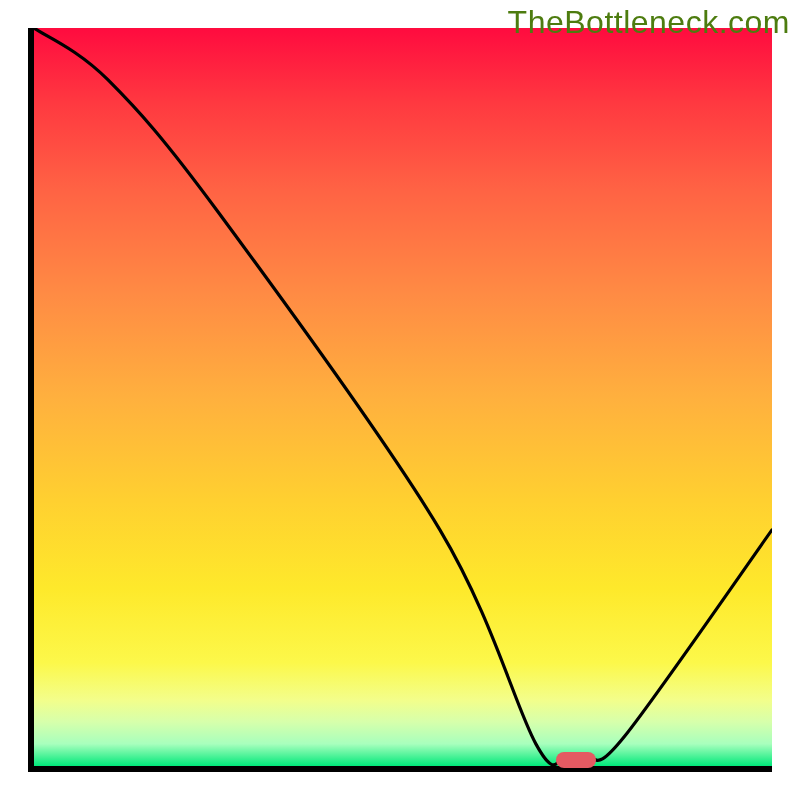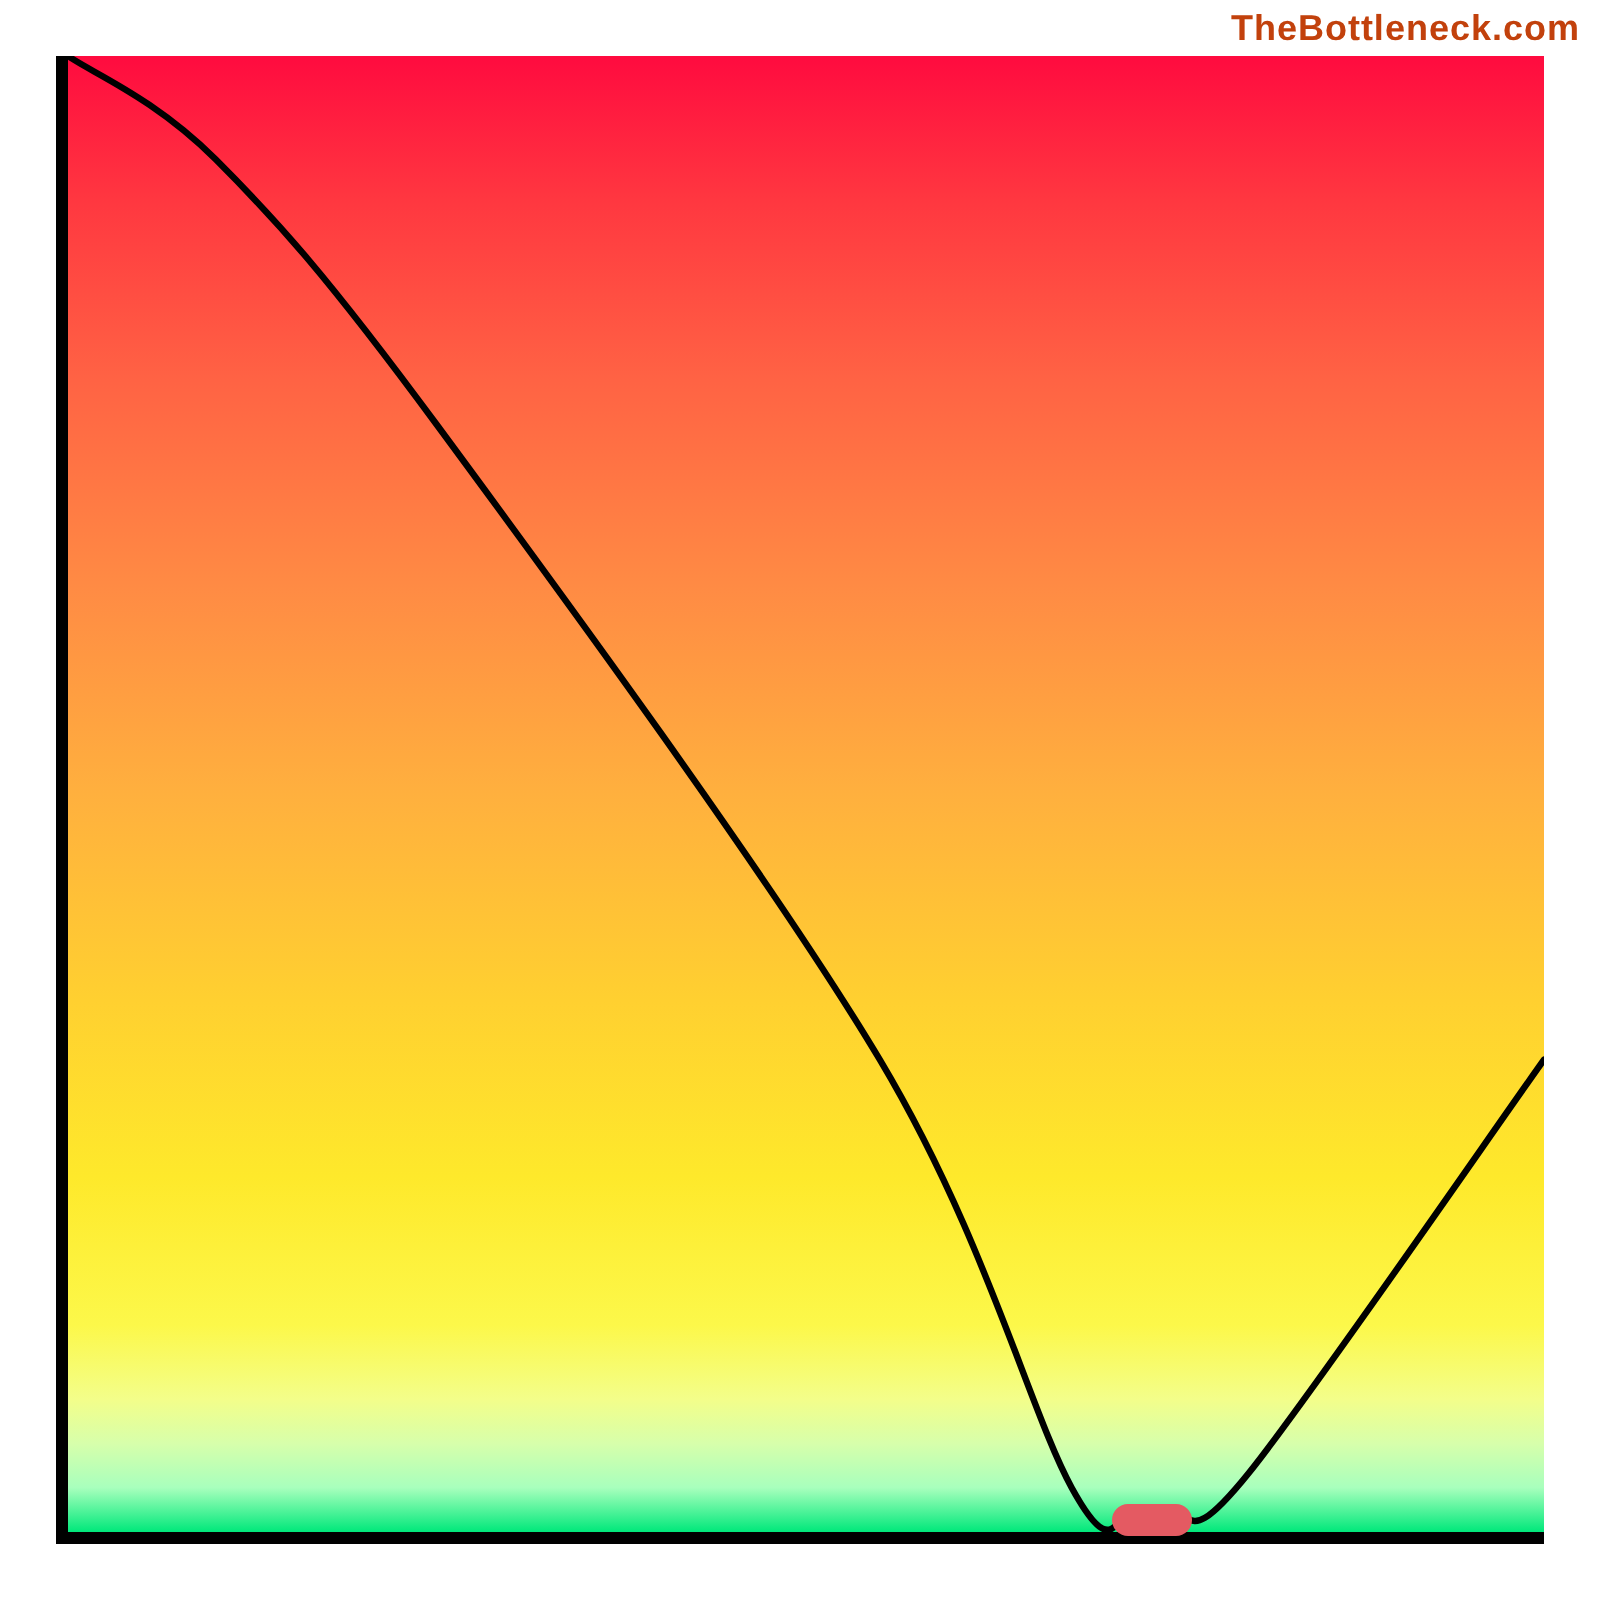--- a/index.html
+++ b/index.html
@@ -13,23 +13,23 @@
   }
   .chart-wrapper {
     position: relative;
     width: 800px;
     height: 800px;
   }
   .watermark {
     position: absolute;
     top: 4px;
     right: 10px;
-    font-size: 18px;
-    font-weight: 700;
-    color: #c2410c;
+    font-size: 32px;
+    font-weight: 400;
+    color: #4d7c0f;
     letter-spacing: 0.5px;
     z-index: 5;
   }
   .plot-area {
     position: absolute;
     left: 28px;
     top: 28px;
     width: 744px;
     height: 744px;
     border: 6px solid #000;

